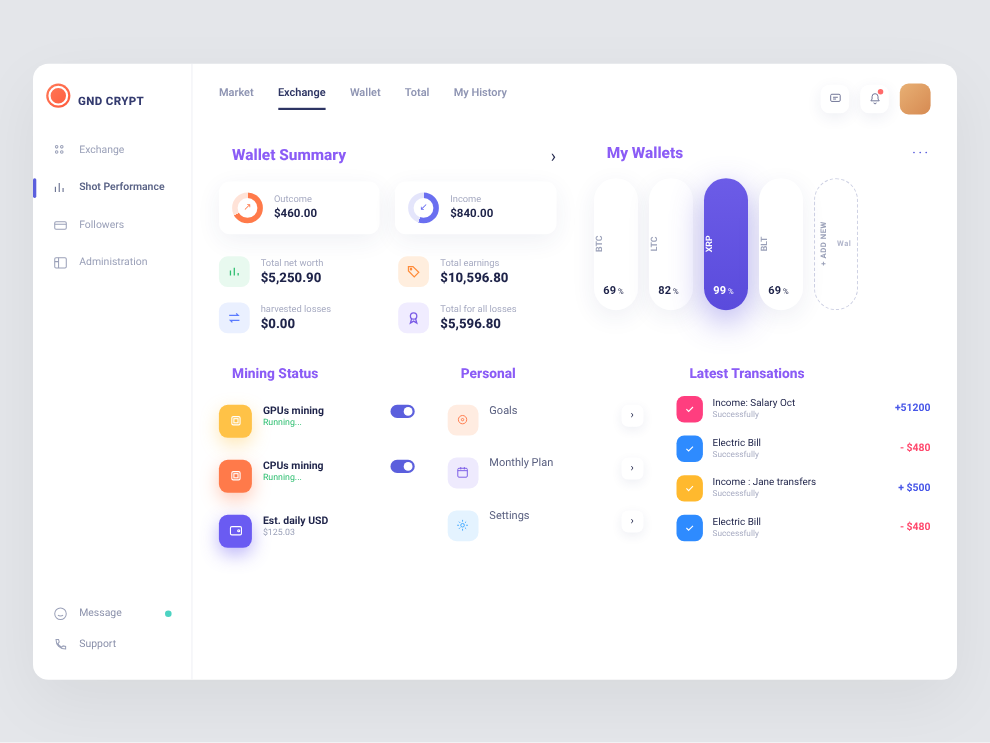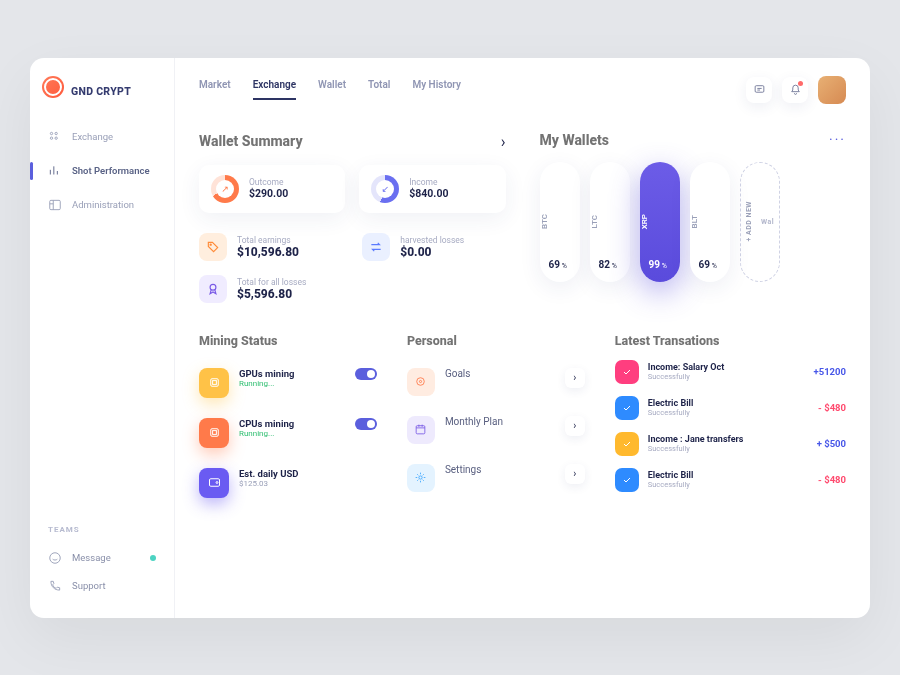--- a/index.html
+++ b/index.html
@@ -33,21 +33,21 @@
 .topbar-right { margin-left:auto; display:flex; gap:10px; align-items:center; }
 .iconbtn { width:26px; height:26px; border-radius:8px; background:#fff; box-shadow:0 4px 14px rgba(40,50,120,0.08); display:flex; align-items:center; justify-content:center; cursor:pointer; position:relative; }
 .iconbtn svg { width:13px; height:13px; stroke:#6a6f92; fill:none; stroke-width:1.6; }
 .iconbtn .dot { position:absolute; top:4px; right:5px; width:5px; height:5px; border-radius:50%; background:#ff6a6a; }
 .avatar { width:28px; height:28px; border-radius:8px; background:linear-gradient(135deg,#e8b074,#d68a52); cursor:pointer; }
 
 .content { display:grid; grid-template-columns: 1fr 1fr; gap: 0 34px; margin-top: 28px; }
 
 
 .section-header { display:flex; align-items:center; justify-content:space-between; }
-.section-title { font-size:14px; font-weight:800; color:#737373; }
+.section-title { font-size:14px; font-weight:800; color:#8b5cf6;margin-left:12px; }
 .chev { font-size:16px; color:#1e2349; cursor:pointer; }
 .summary-cards { display:flex; gap:14px; margin-top:14px; }
 .sum-card { flex:1; background:#fff; border-radius:10px; box-shadow:0 6px 22px rgba(40,50,120,0.07); padding:10px 12px; display:flex; align-items:center; gap:10px; }
 .ring { width:28px; height:28px; border-radius:50%; position:relative; }
 .ring1 { background:conic-gradient(#ff7a4a 0 240deg,#ffe3d8 240deg 360deg); }
 .ring2 { background:conic-gradient(#6a6ff0 0 200deg,#e4e5fb 200deg 360deg); }
 .ring::after { content:''; position:absolute; inset:5px; background:#fff; border-radius:50%; }
 .ring-arrow { position:absolute; inset:0; display:flex; align-items:center; justify-content:center; font-size:9px; color:#ff7a4a; z-index:1; }
 .ring2 .ring-arrow { color:#6a6ff0; }
 .sum-label { font-size:8.5px; color:#a7abc2; }
@@ -104,21 +104,21 @@
 .pers-title { font-size:10px; color:#5a6080; flex:1; }
 .pers-item .chev-sm { width:20px; height:20px; border-radius:6px; background:#fff; box-shadow:0 3px 10px rgba(40,50,120,0.08); display:flex; align-items:center; justify-content:center; font-size:10px; color:#1e2349; cursor:pointer; }
 
 .tx-item { display:flex; align-items:center; gap:9px; margin-top:12px; }
 .tx-icon { width:24px; height:24px; border-radius:7px; display:flex; align-items:center; justify-content:center; }
 .tx-icon svg { width:12px; height:12px; stroke:#fff; fill:none; stroke-width:2; }
 .ti-pink { background:#ff3e7f; }
 .ti-blue { background:#2e8bff; }
 .ti-yellow { background:#ffb92e; }
 .tx-body { display:flex; flex-direction:column; }
-.tx-title { font-size:9px; font-weight:700; color:#1e2349; }
+.tx-title { font-size:9px; font-weight:400; color:#1e2349; }
 .tx-sub { font-size:7.5px; color:#a7abc2; }
 .tx-amt { margin-left:auto; font-size:9.5px; font-weight:700; }
 .pos { color:#4857e8; } .neg { color:#ff4a6e; }
 </style>
 </head>
 <body>
 
 <div class="app">
 
   <aside class="sidebar">
@@ -142,29 +142,37 @@
         <span class="nav-icon">
             <svg viewBox="0 0 24 24">
               <path d="M4 18V10M10 18V4M16 18v-6"></path>
             </svg>
           </span>
         <span>Shot Performance</span>
       </div>
       <div class="nav-item">
         <span class="nav-icon">
             <svg viewBox="0 0 24 24">
+              <rect x="3" y="6" width="18" height="12" rx="2"></rect>
+              <path d="M3 10h18"></path>
+            </svg>
+          </span>
+        <span>Followers</span>
+      </div>
+      <div class="nav-item">
+        <span class="nav-icon">
+            <svg viewBox="0 0 24 24">
               <rect x="3" y="4" width="18" height="16" rx="2"></rect>
               <path d="M9 4v16M3 10h6"></path>
             </svg>
           </span>
         <span>Administration</span>
       </div>
     </nav>
     <div class="sidebar-spacer"></div>
-    <div class="teams-label">TEAMS</div>
     <div class="teams-item">
       <span class="nav-icon">
           <svg viewBox="0 0 24 24">
             <circle cx="12" cy="12" r="9"></circle>
             <path d="M8 14c2 2 6 2 8 0"></path>
           </svg>
         </span>
       <span>Message</span>
       <span class="badge-dot"></span>
     </div>
@@ -211,34 +219,45 @@
           <div class="section-title">Wallet Summary</div>
           <div class="chev">›</div>
         </div>
         <div class="summary-cards">
           <div class="sum-card">
             <div class="ring ring1">
                 <span class="ring-arrow">↗</span>
               </div>
             <div>
               <div class="sum-label">Outcome</div>
-              <div class="sum-val">$290.00</div>
+              <div class="sum-val">$460.00</div>
             </div>
           </div>
           <div class="sum-card">
             <div class="ring ring2">
                 <span class="ring-arrow">↙</span>
               </div>
             <div>
               <div class="sum-label">Income</div>
               <div class="sum-val">$840.00</div>
             </div>
           </div>
         </div>
         <div class="stat-grid">
+          <div class="stat">
+            <div class="stat-icon si-green">
+                <svg viewBox="0 0 24 24" fill="none" stroke-width="2">
+                  <path d="M6 18V10M12 18V6M18 18v-4"></path>
+                </svg>
+              </div>
+            <div>
+                <div class="stat-label">Total net worth</div>
+                <div class="stat-val">$5,250.90</div>
+              </div>
+          </div>
           <div class="stat">
             <div class="stat-icon si-orange">
                 <svg viewBox="0 0 24 24" fill="none" stroke-width="2">
                   <path d="M4 4h7l9 9-7 7-9-9V4z"></path>
                   <circle cx="8" cy="8" r="1"></circle>
                 </svg>
               </div>
             <div>
                 <div class="stat-label">Total earnings</div>
                 <div class="stat-val">$10,596.80</div>

